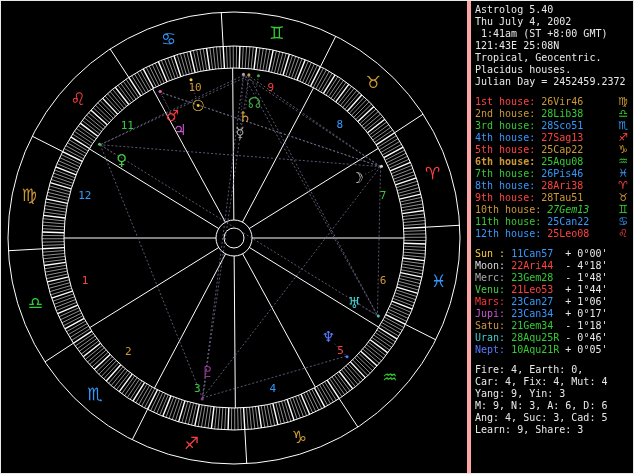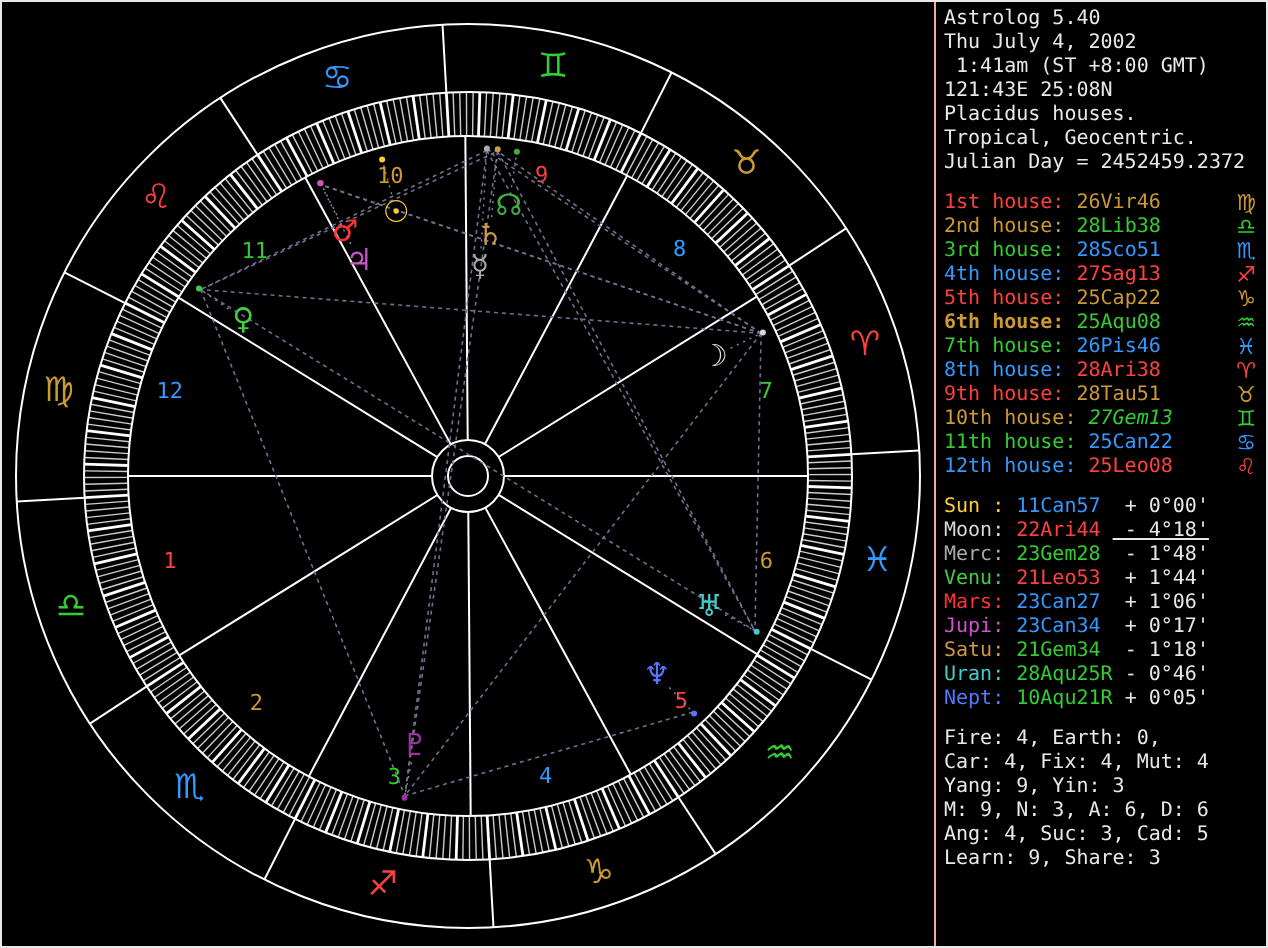--- a/index.html
+++ b/index.html
@@ -1,19 +1,19 @@
 <!DOCTYPE html>
 <html><head>
 <meta charset="utf-8">
 <style>
   html,body{margin:0;padding:0;background:#000;}
   body{width:634px;height:474px;overflow:hidden;font-family:"DejaVu Sans Mono",monospace;}
   .window{position:relative;width:632px;height:472px;border:1px solid #e8e8e8;display:flex;background:#000;}
   .chart-area{width:466px;height:472px;position:relative;}
-  .sidebar{flex:1;border-left:1px solid #fca5a5;padding:3px 0 0 4px;overflow:hidden;}
+  .sidebar{flex:1;border-left:4px solid #fca5a5;padding:3px 0 0 4px;overflow:hidden;}
   .line{white-space:pre;font-size:10px;line-height:12px;color:#e8e8e8;position:relative;}
   .blank{height:8px;}
   .glyph-right{position:absolute;right:5px;top:0;font-family:"DejaVu Sans",sans-serif;font-size:11px;line-height:11px;}
 </style>
 </head>
 <body>
 
 <div class="window">
   <div class="chart-area">
     <svg id="wheel" width="466" height="472">
@@ -482,43 +482,43 @@
         <circle cx="377.33038091974566" cy="314.87644793877746" r="1.5" fill="#44cccc"></circle>
         <text x="353.5686718658851" y="302.05532541227143" fill="#44cccc" font-size="15" text-anchor="middle" dominant-baseline="central" font-family="&quot;DejaVu Sans&quot;, sans-serif">♅</text>
       </svg>
   </div>
   <div class="sidebar">
     <div class="line">Astrolog 5.40</div>
     <div id="info-lines">
         <div class="line">Thu July 4, 2002</div>
         <div class="line"> 1:41am (ST +8:00 GMT)</div>
         <div class="line">121:43E 25:08N</div>
+        <div class="line">Tropical, Geocentric.</div>
         <div class="line">Placidus houses.</div>
-        <div class="line">Tropical, Geocentric.</div>
         <div class="line">Julian Day = 2452459.2372</div>
       </div>
     <div class="blank"></div>
     <div id="house-list">
         <div class="line"><span style="color: rgb(255, 64, 64);">1st house: </span><span style="color: rgb(204, 153, 51);">26Vir46</span><span class="glyph-right" style="color: rgb(204, 153, 51);">♍</span></div>
         <div class="line"><span style="color: rgb(204, 153, 51);">2nd house: </span><span style="color: rgb(51, 204, 51); text-align: right;">28Lib38</span><span class="glyph-right" style="color: rgb(51, 204, 51);">♎</span></div>
         <div class="line"><span style="color: rgb(51, 204, 51);">3rd house: </span><span style="color: rgb(51, 153, 255);">28Sco51</span><span class="glyph-right" style="color: rgb(51, 153, 255);">♏</span></div>
         <div class="line"><span style="color: rgb(51, 153, 255);">4th house: </span><span style="color: rgb(255, 64, 64);">27Sag13</span><span class="glyph-right" style="color: rgb(255, 64, 64);">♐</span></div>
         <div class="line"><span style="color: rgb(255, 64, 64);">5th house: </span><span style="color: rgb(204, 153, 51);">25Cap22</span><span class="glyph-right" style="color: rgb(204, 153, 51);">♑</span></div>
         <div class="line"><span style="color: rgb(204, 153, 51); font-weight: bold;">6th house: </span><span style="color: rgb(51, 204, 51);">25Aqu08</span><span class="glyph-right" style="color: rgb(51, 204, 51);">♒</span></div>
         <div class="line"><span style="color: rgb(51, 204, 51);">7th house: </span><span style="color: rgb(51, 153, 255);">26Pis46</span><span class="glyph-right" style="color: rgb(51, 153, 255);">♓</span></div>
         <div class="line"><span style="color: rgb(51, 153, 255);">8th house: </span><span style="color: rgb(255, 64, 64);">28Ari38</span><span class="glyph-right" style="color: rgb(255, 64, 64);">♈</span></div>
         <div class="line"><span style="color: rgb(255, 64, 64);">9th house: </span><span style="color: rgb(204, 153, 51);">28Tau51</span><span class="glyph-right" style="color: rgb(204, 153, 51);">♉</span></div>
         <div class="line"><span style="color: rgb(204, 153, 51);">10th house: </span><span style="color: rgb(51, 204, 51); font-style: italic;">27Gem13</span><span class="glyph-right" style="color: rgb(51, 204, 51);">♊</span></div>
         <div class="line"><span style="color: rgb(51, 204, 51);">11th house: </span><span style="color: rgb(51, 153, 255);">25Can22</span><span class="glyph-right" style="color: rgb(51, 153, 255);">♋</span></div>
         <div class="line"><span style="color: rgb(51, 153, 255);">12th house: </span><span style="color: rgb(255, 64, 64);">25Leo08</span><span class="glyph-right" style="color: rgb(255, 64, 64);">♌</span></div>
       </div>
     <div class="blank"></div>
     <div id="planet-list">
         <div class="line"><span style="color: rgb(255, 204, 51);">Sun : </span><span style="color: rgb(51, 153, 255);">11Can57 </span><span style="color: rgb(232, 232, 232);"> + 0°00'</span></div>
-        <div class="line"><span style="color: rgb(216, 216, 216);">Moon: </span><span style="color: rgb(255, 64, 64);">22Ari44 </span><span style="color: rgb(232, 232, 232); text-decoration: underline;"> - 4°18'</span></div>
+        <div class="line"><span style="color: rgb(216, 216, 216);">Moon: </span><span style="color: rgb(255, 64, 64);">22Ari44 </span><span style="color: rgb(232, 232, 232);"> - 4°18'</span></div>
         <div class="line"><span style="color: rgb(170, 170, 170);">Merc: </span><span style="color: rgb(51, 204, 51);">23Gem28 </span><span style="color: rgb(232, 232, 232);"> - 1°48'</span></div>
         <div class="line"><span style="color: rgb(68, 204, 68);">Venu: </span><span style="color: rgb(255, 64, 64);">21Leo53 </span><span style="color: rgb(232, 232, 232);"> + 1°44'</span></div>
         <div class="line"><span style="color: rgb(255, 51, 51);">Mars: </span><span style="color: rgb(51, 153, 255);">23Can27 </span><span style="color: rgb(232, 232, 232);"> + 1°06'</span></div>
         <div class="line"><span style="color: rgb(204, 85, 204);">Jupi: </span><span style="color: rgb(51, 153, 255);">23Can34 </span><span style="color: rgb(232, 232, 232);"> + 0°17'</span></div>
         <div class="line"><span style="color: rgb(204, 153, 68);">Satu: </span><span style="color: rgb(51, 204, 51);">21Gem34 </span><span style="color: rgb(232, 232, 232);"> - 1°18'</span></div>
         <div class="line"><span style="color: rgb(68, 204, 204);">Uran: </span><span style="color: rgb(51, 204, 51);">28Aqu25R</span><span style="color: rgb(232, 232, 232);"> - 0°46'</span></div>
         <div class="line"><span style="color: rgb(85, 119, 255);">Nept: </span><span style="color: rgb(51, 204, 51);">10Aqu21R</span><span style="color: rgb(232, 232, 232);"> + 0°05'</span></div>
       </div>
     <div class="blank"></div>
     <div id="summary-lines">

